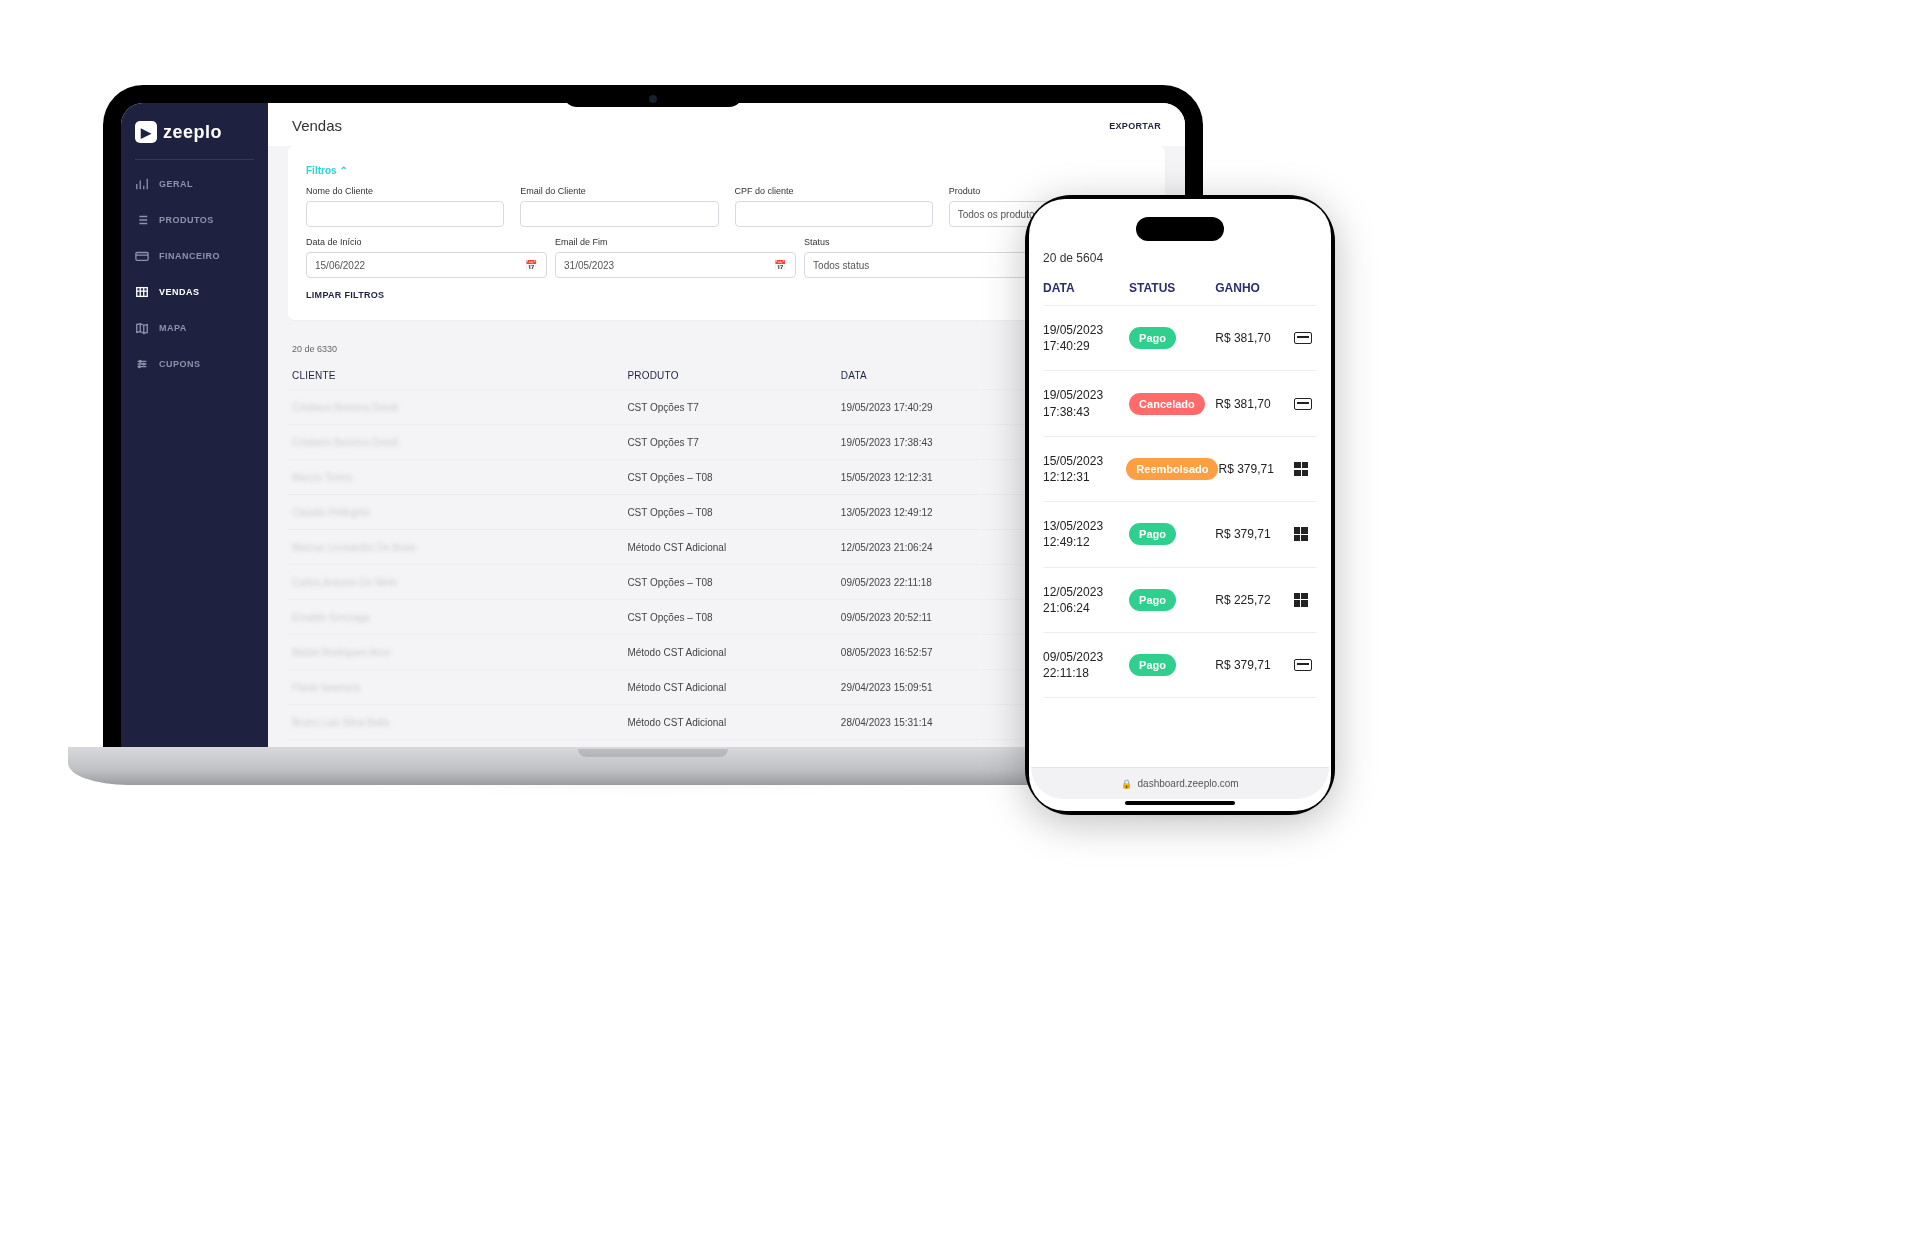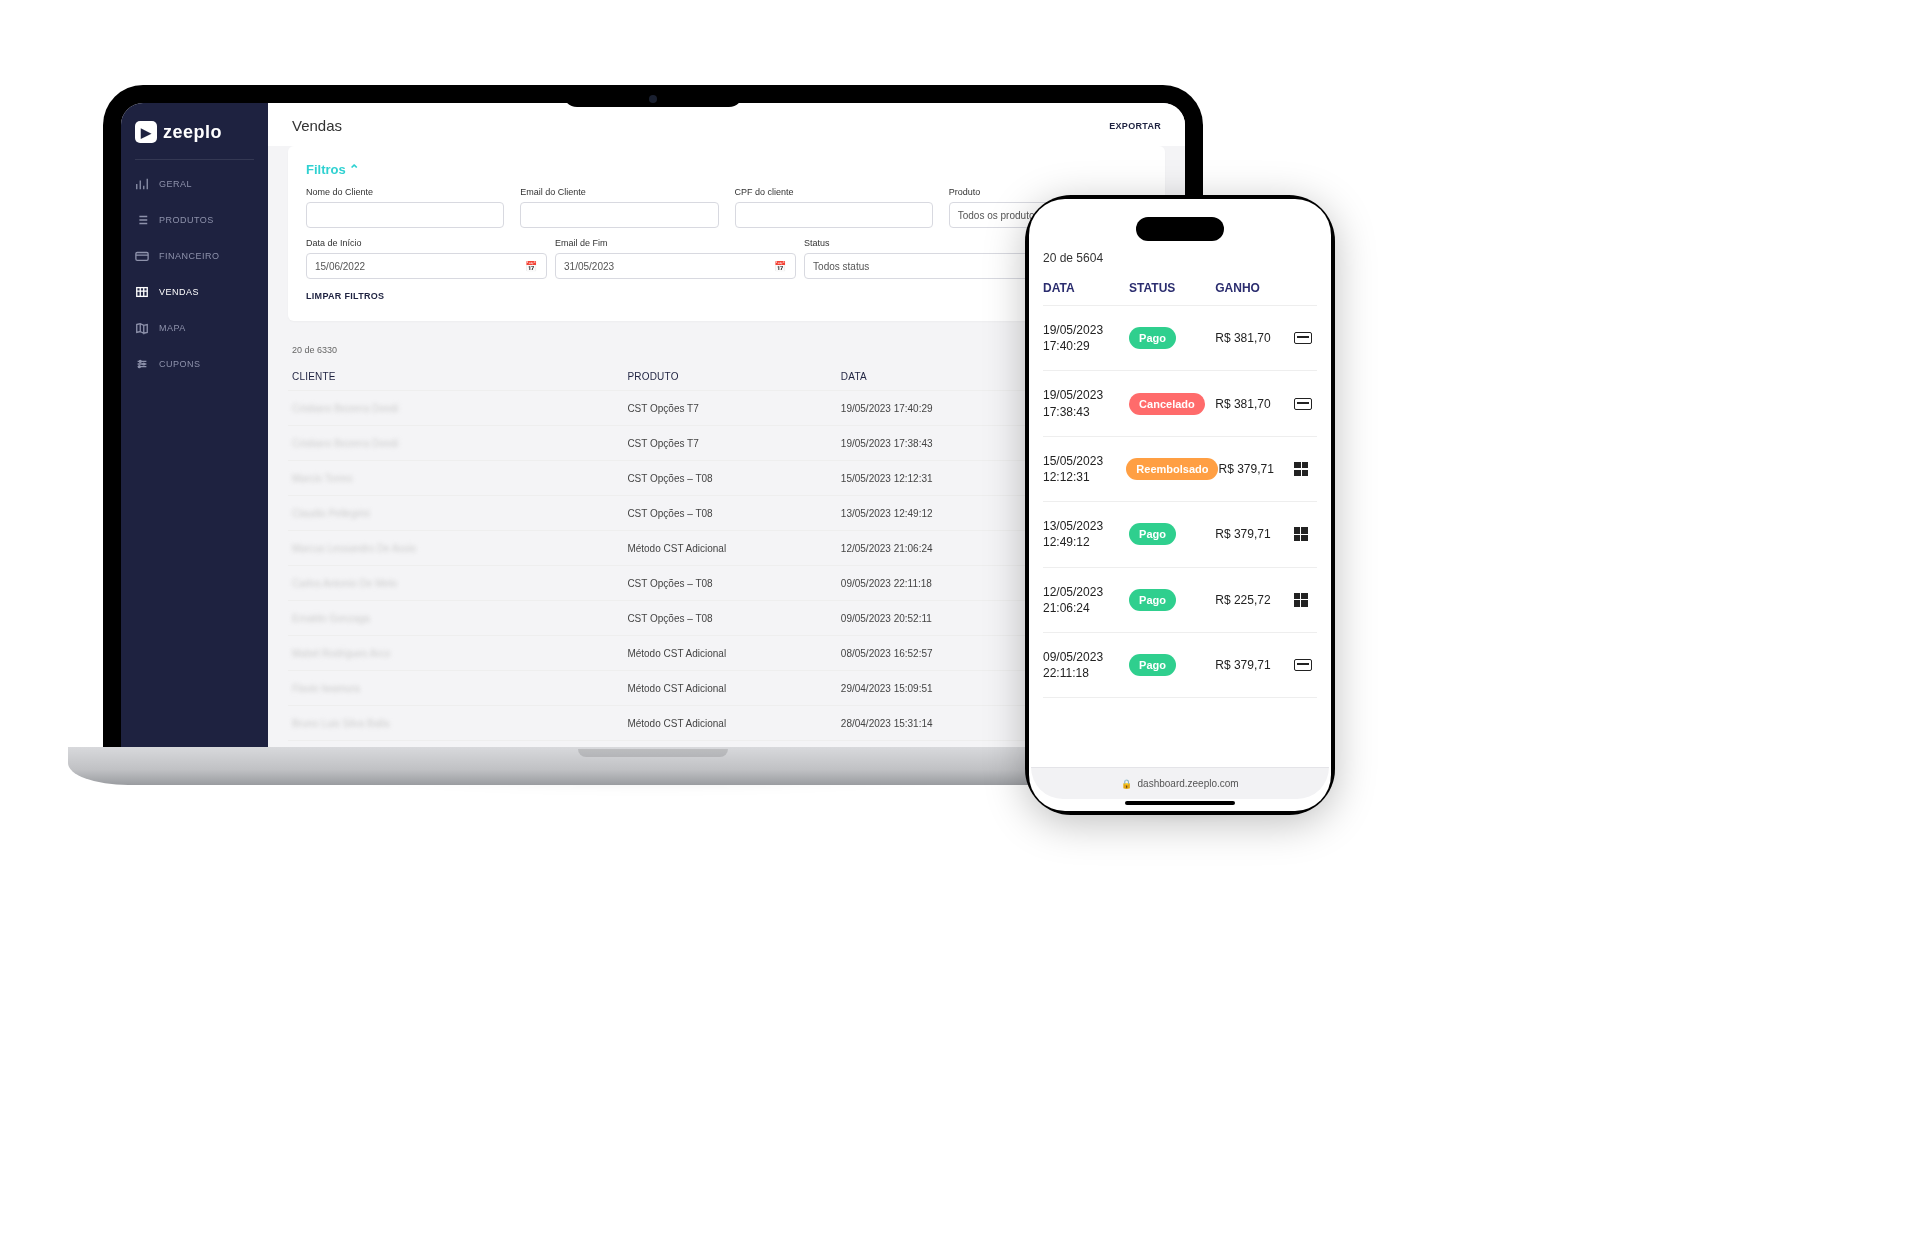--- a/index.html
+++ b/index.html
@@ -13,36 +13,36 @@
 .laptop-screen-inner { width: 100%; height: 100%; background: #f4f4f6; border-radius: 22px 22px 0 0; overflow: hidden; display: flex; }
 .laptop-base { position: absolute; left: 0; right: 0; margin: 0 auto; width: 1170px; height: 38px; background: linear-gradient(180deg,#d8d9dc 0%,#c0c1c4 60%,#9a9ca0 100%); border-radius: 0 0 60px 60px / 0 0 22px 22px; top: 662px; }
 .laptop-base::before { content:''; position:absolute; top:2px; left:50%; transform:translateX(-50%); width:150px; height:8px; background: rgba(0,0,0,.12); border-radius: 0 0 10px 10px;}
 
 
 .sidebar { width: 147px; background: #1e2240; color: #fff; display: flex; flex-direction: column; padding-top: 12px; flex-shrink: 0; }
 .logo { display: flex; align-items: center; gap: 6px; padding: 6px 14px 12px 14px; }
 .logo-icon { width: 22px; height: 22px; background: #fff; border-radius: 5px; display: flex; align-items: center; justify-content: center; color: #1e2240; font-size: 13px; font-weight: bold;}
 .logo-text { font-size: 18px; font-weight: 600; letter-spacing: 0.5px; }
 .sidebar-sep { height: 1px; background: rgba(255,255,255,.1); margin: 4px 14px 6px; }
-.nav-item { display: flex; align-items: center; gap: 10px; padding: 11px 14px; font-size: 9px; color: #8e92ab; letter-spacing: .5px; cursor: pointer; position: relative; }
+.nav-item { display: flex; align-items: center; gap: 10px; padding: 11px 14px; font-size: 9px; color: #8e92ab; letter-spacing: .5px; cursor: pointer; position: relative; font-weight: bold; }
 .nav-item.active { color: #fff; }
 .nav-item.active::after { content:''; position:absolute; right:-8px; top:50%; transform:translateY(-50%); width:0; height:0; border-top:8px solid transparent; border-bottom:8px solid transparent; border-right:8px solid #f4f4f6;}
 .nav-icon { width: 14px; height: 14px; display: flex; align-items: center; justify-content: center; }
 .nav-icon svg { width: 14px; height: 14px; stroke: currentColor; fill: none; stroke-width: 1.5; }
 
 
 .main { flex: 1; display: flex; flex-direction: column; overflow: hidden; }
 .page-header { display: flex; justify-content: space-between; align-items: center; padding: 14px 24px 12px; background: #fff; }
 .page-title { font-size: 15px; color: #333; }
 .export-btn { font-size: 9px; font-weight: 700; color: #1e2240; letter-spacing: .3px; cursor: pointer; }
 .content { flex: 1; padding: 0 20px 0 20px; overflow-y: auto; }
 
 
 .card { background: #fff; border-radius: 6px; padding: 14px 18px 18px; margin-bottom: 24px; box-shadow: 0 1px 2px rgba(0,0,0,.03); }
-.filters-toggle { color: #2fd1d1; font-size: 13px; font-weight: 600; margin-bottom: 10px; display: inline-flex; align-items: center; gap:3px; cursor:pointer;}
+.filters-toggle { color: #2fd1d1; font-size: 10px; font-weight: 600; margin-bottom: 10px; display: inline-flex; align-items: center; gap:3px; cursor:pointer;}
 .filter-row { display: grid; grid-template-columns: 1fr 1fr 1fr 1fr; gap: 16px; margin-bottom: 10px; }
 .filter-row-2 { display: grid; grid-template-columns: 1fr 1fr 1fr auto; gap: 8px; align-items: flex-end; }
 .field label { font-size: 9px; color: #333; display: block; margin-bottom: 5px; }
 .field input, .field select, .field .select-box { width: 100%; height: 26px; border: 1px solid #d8d9e0; border-radius: 4px; padding: 0 8px; font-size: 10px; color: #555; background:#fff;}
 .field .date-input { display:flex; align-items:center; justify-content:space-between;}
 .field .date-input .cal-icon { font-size:10px; color:#666;}
 .select-box { display:flex; align-items:center; justify-content:space-between; color:#999;}
 .consult-btn { height: 26px; background: #ff7a1a; color: #fff; border: none; border-radius: 14px; padding: 0 18px; font-size: 9px; font-weight: 700; letter-spacing:.3px; cursor:pointer;}
 .clear-btn { font-size: 9px; font-weight: 700; color: #1e2240; margin-top: 12px; cursor:pointer; display:inline-block; letter-spacing:.3px;}
 

